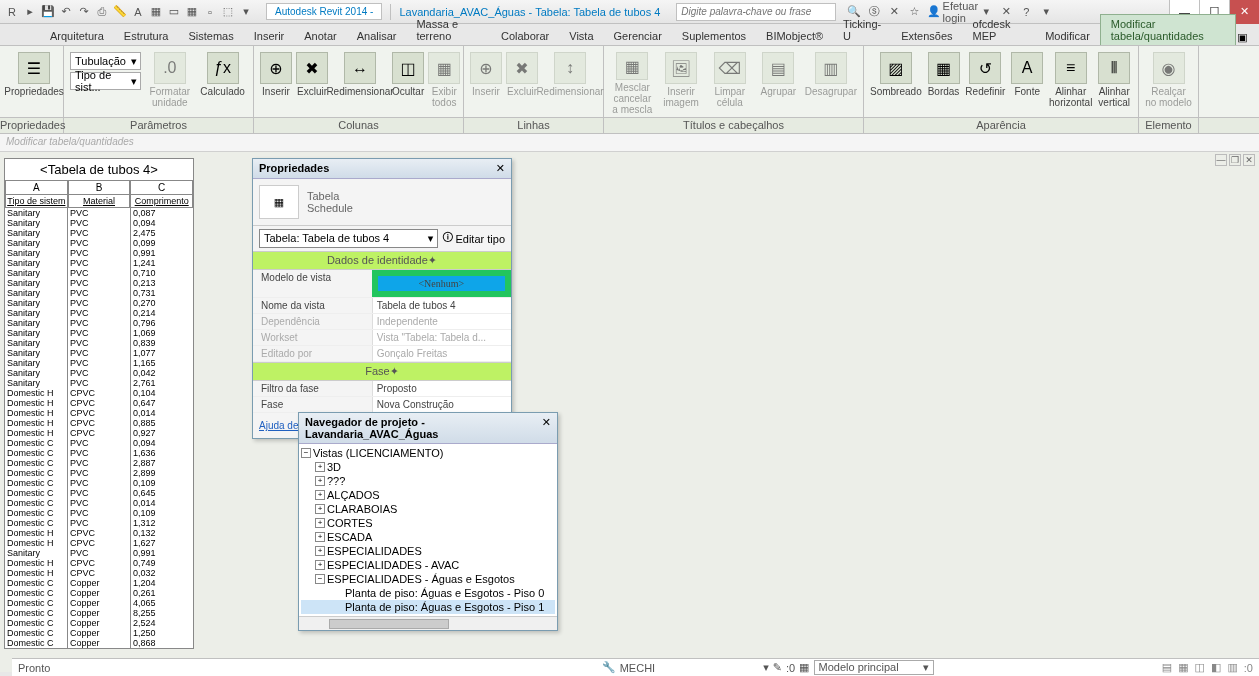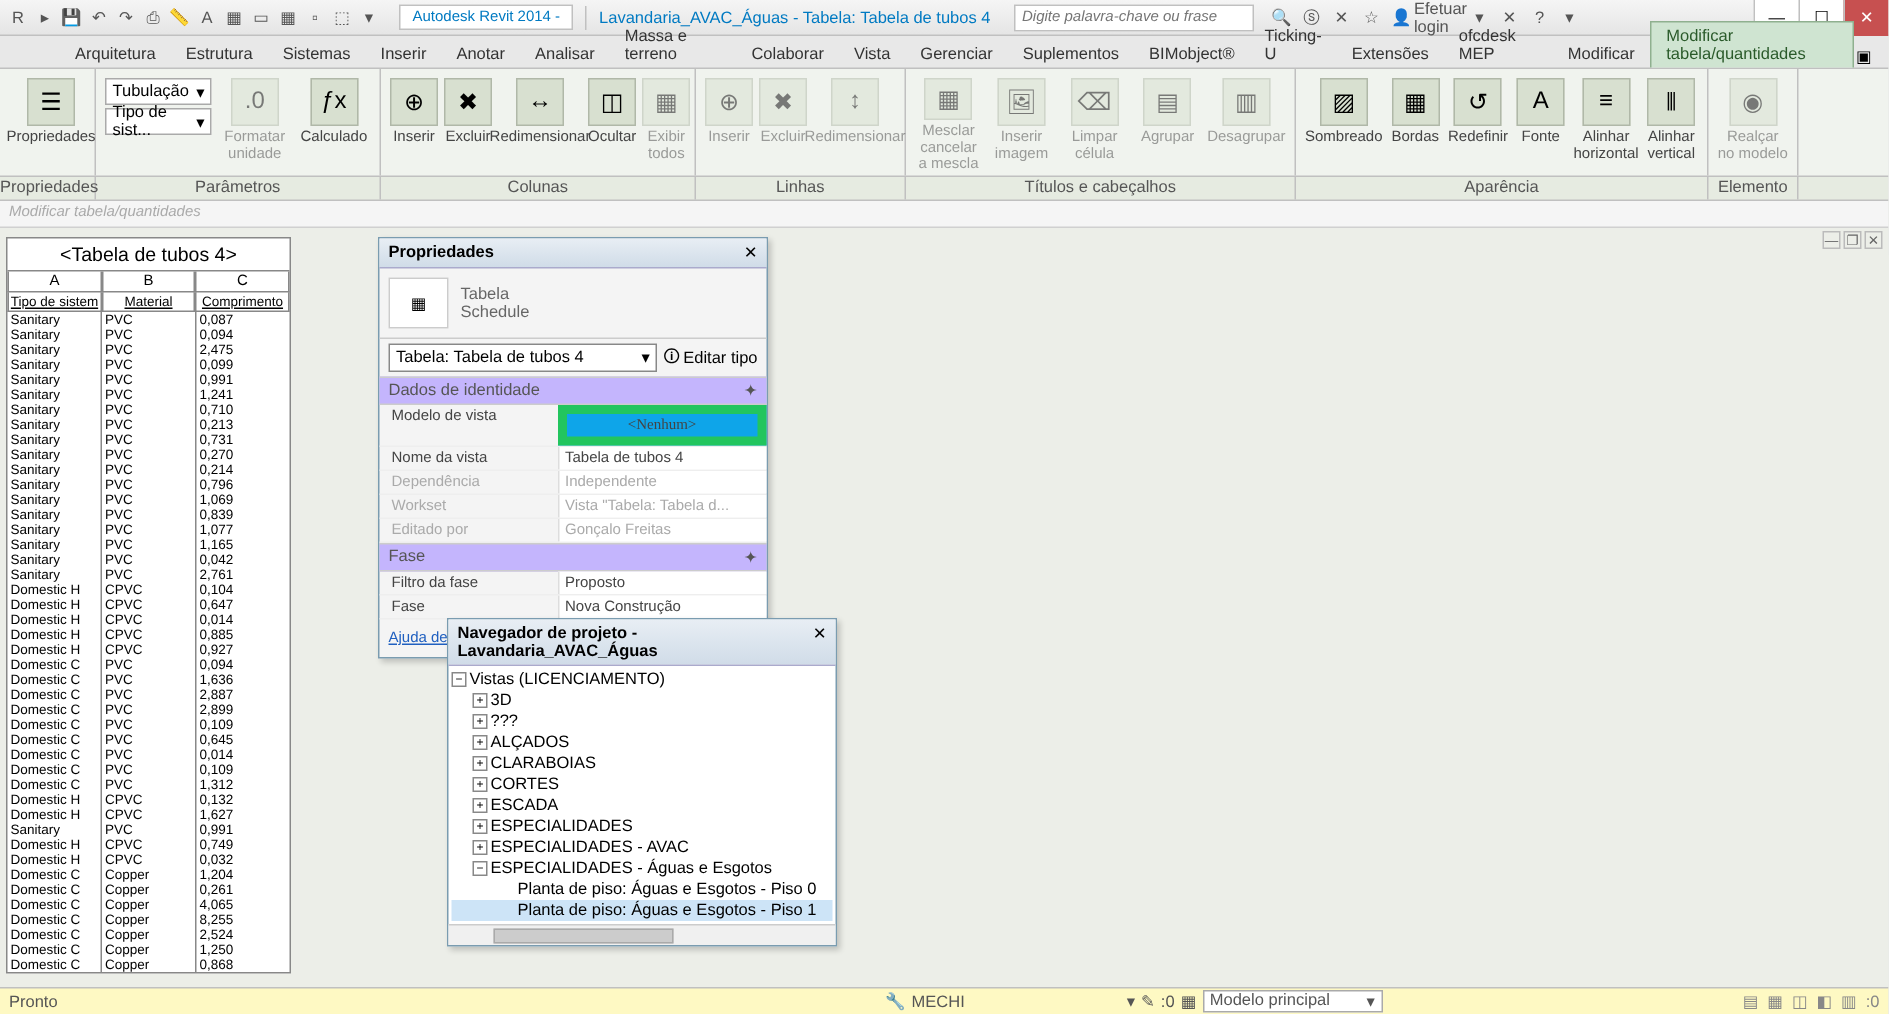--- a/index.html
+++ b/index.html
@@ -58,21 +58,21 @@
 
 .props-panel { position: absolute; left: 252px; top: 6px; width: 260px; background: #f4f4f4; border: 1px solid #7a9cb0; box-shadow: 2px 2px 4px rgba(0,0,0,.2); }
 .panel-title { background: linear-gradient(#e8eef4,#d0dce8); padding: 3px 6px; font-size: 11px; font-weight: bold; display:flex; justify-content:space-between; border-bottom:1px solid #aac; }
 .panel-title .close { cursor: pointer; font-weight: normal; }
 .props-type-row { display: flex; align-items: center; padding: 6px; gap: 8px; border-bottom: 1px solid #ccc; }
 .props-type-icon { width: 40px; height: 34px; background: #fff; border: 1px solid #ccc; display:flex; align-items:center; justify-content:center; }
 .props-type-text { display:flex; flex-direction:column; font-size: 10px; color: #666; }
 .props-selector-row { display:flex; gap:4px; padding: 3px 6px; align-items:center; }
 .props-selector { flex:1; border: 1px solid #888; background:#fff; padding: 2px 4px; font-size: 10px; display:flex; justify-content:space-between; }
 .props-edit-type { font-size: 10px; display:flex; align-items:center; gap:2px; cursor:pointer; }
-.props-section-head { background: #c4b5fd; padding: 2px 6px; font-size: 10px; color: #555; display:flex; justify-content:space-between; border-top:1px solid #ccc; border-bottom:1px solid #ccc; }
+.props-section-head { background: #bef264; padding: 2px 6px; font-size: 10px; color: #555; display:flex; justify-content:center; border-top:1px solid #ccc; border-bottom:1px solid #ccc; }
 .props-row { display: flex; border-bottom: 1px solid #eee; }
 .props-row .k { width: 46%; padding: 2px 8px; font-size: 10px; color: #444; }
 .props-row .k.gray { color: #aaa; }
 .props-row .v { flex:1; padding: 2px 4px; font-size: 10px; border-left: 1px solid #ddd; background:#fff; color:#444; white-space:nowrap; overflow:hidden; }
 .props-row .v.gray { color: #aaa; }
 .props-row .v.btn { background:#0ea5e9; border:6px solid #22c55e; text-align:center; cursor:pointer;font-family:Liberation Serif, serif; }
 .props-footer { display:flex; justify-content:space-between; padding:4px 6px; align-items:center; }
 .props-footer a { color: #2060c0; text-decoration: underline; font-size: 10px; }
 .props-footer button { font-size: 10px; padding: 2px 14px; background:#eee; border:1px solid #aaa; color:#999; }
 
@@ -85,21 +85,21 @@
 .tree-indent-1 { padding-left: 14px; }
 .tree-indent-3 { padding-left: 44px; }
 .browser-scroll { height: 14px; background: #f0f0f0; border-top: 1px solid #ccc; position:relative; }
 .browser-scroll .thumb { position:absolute; left:30px; width:120px; height:10px; top:2px; background:#ccc; border:1px solid #aaa; }
 
 
 .right-ctrls { position: absolute; right: 4px; top: 2px; display: flex; gap: 2px; }
 .right-ctrls span { width: 12px; height: 12px; display:inline-flex; align-items:center; justify-content:center; font-size:9px; color:#666; border:1px solid #bbb; }
 
 
-.statusbar { position: absolute; bottom: 0; left: 0; right: 0; height: 18px; background: #fef9c3; border-top: 1px solid #c0c0c0; display: flex; align-items: center; font-size: 10px; color: #555; padding: 0 6px; gap: 10px; }
+.statusbar { position: absolute; bottom: 0; left: 12px; right: 0; height: 18px; background: #ffffff; border-top: 1px solid #c0c0c0; display: flex; align-items: center; font-size: 10px; color: #555; padding: 0 6px; gap: 10px; }
 .statusbar .center { position:absolute; left:590px; display:flex; gap:4px; align-items:center; }
 .statusbar .center .combo { width:120px; border:1px solid #aaa; background:#fff; padding:0 4px; display:flex; justify-content:space-between; }
 .statusbar .right { position:absolute; right:6px; display:flex; gap:6px; align-items:center; }
 .statusbar .right span { color:#888; }
 </style>
 </head>
 <body>
 
 <div class="titlebar">
   <div class="qat">

